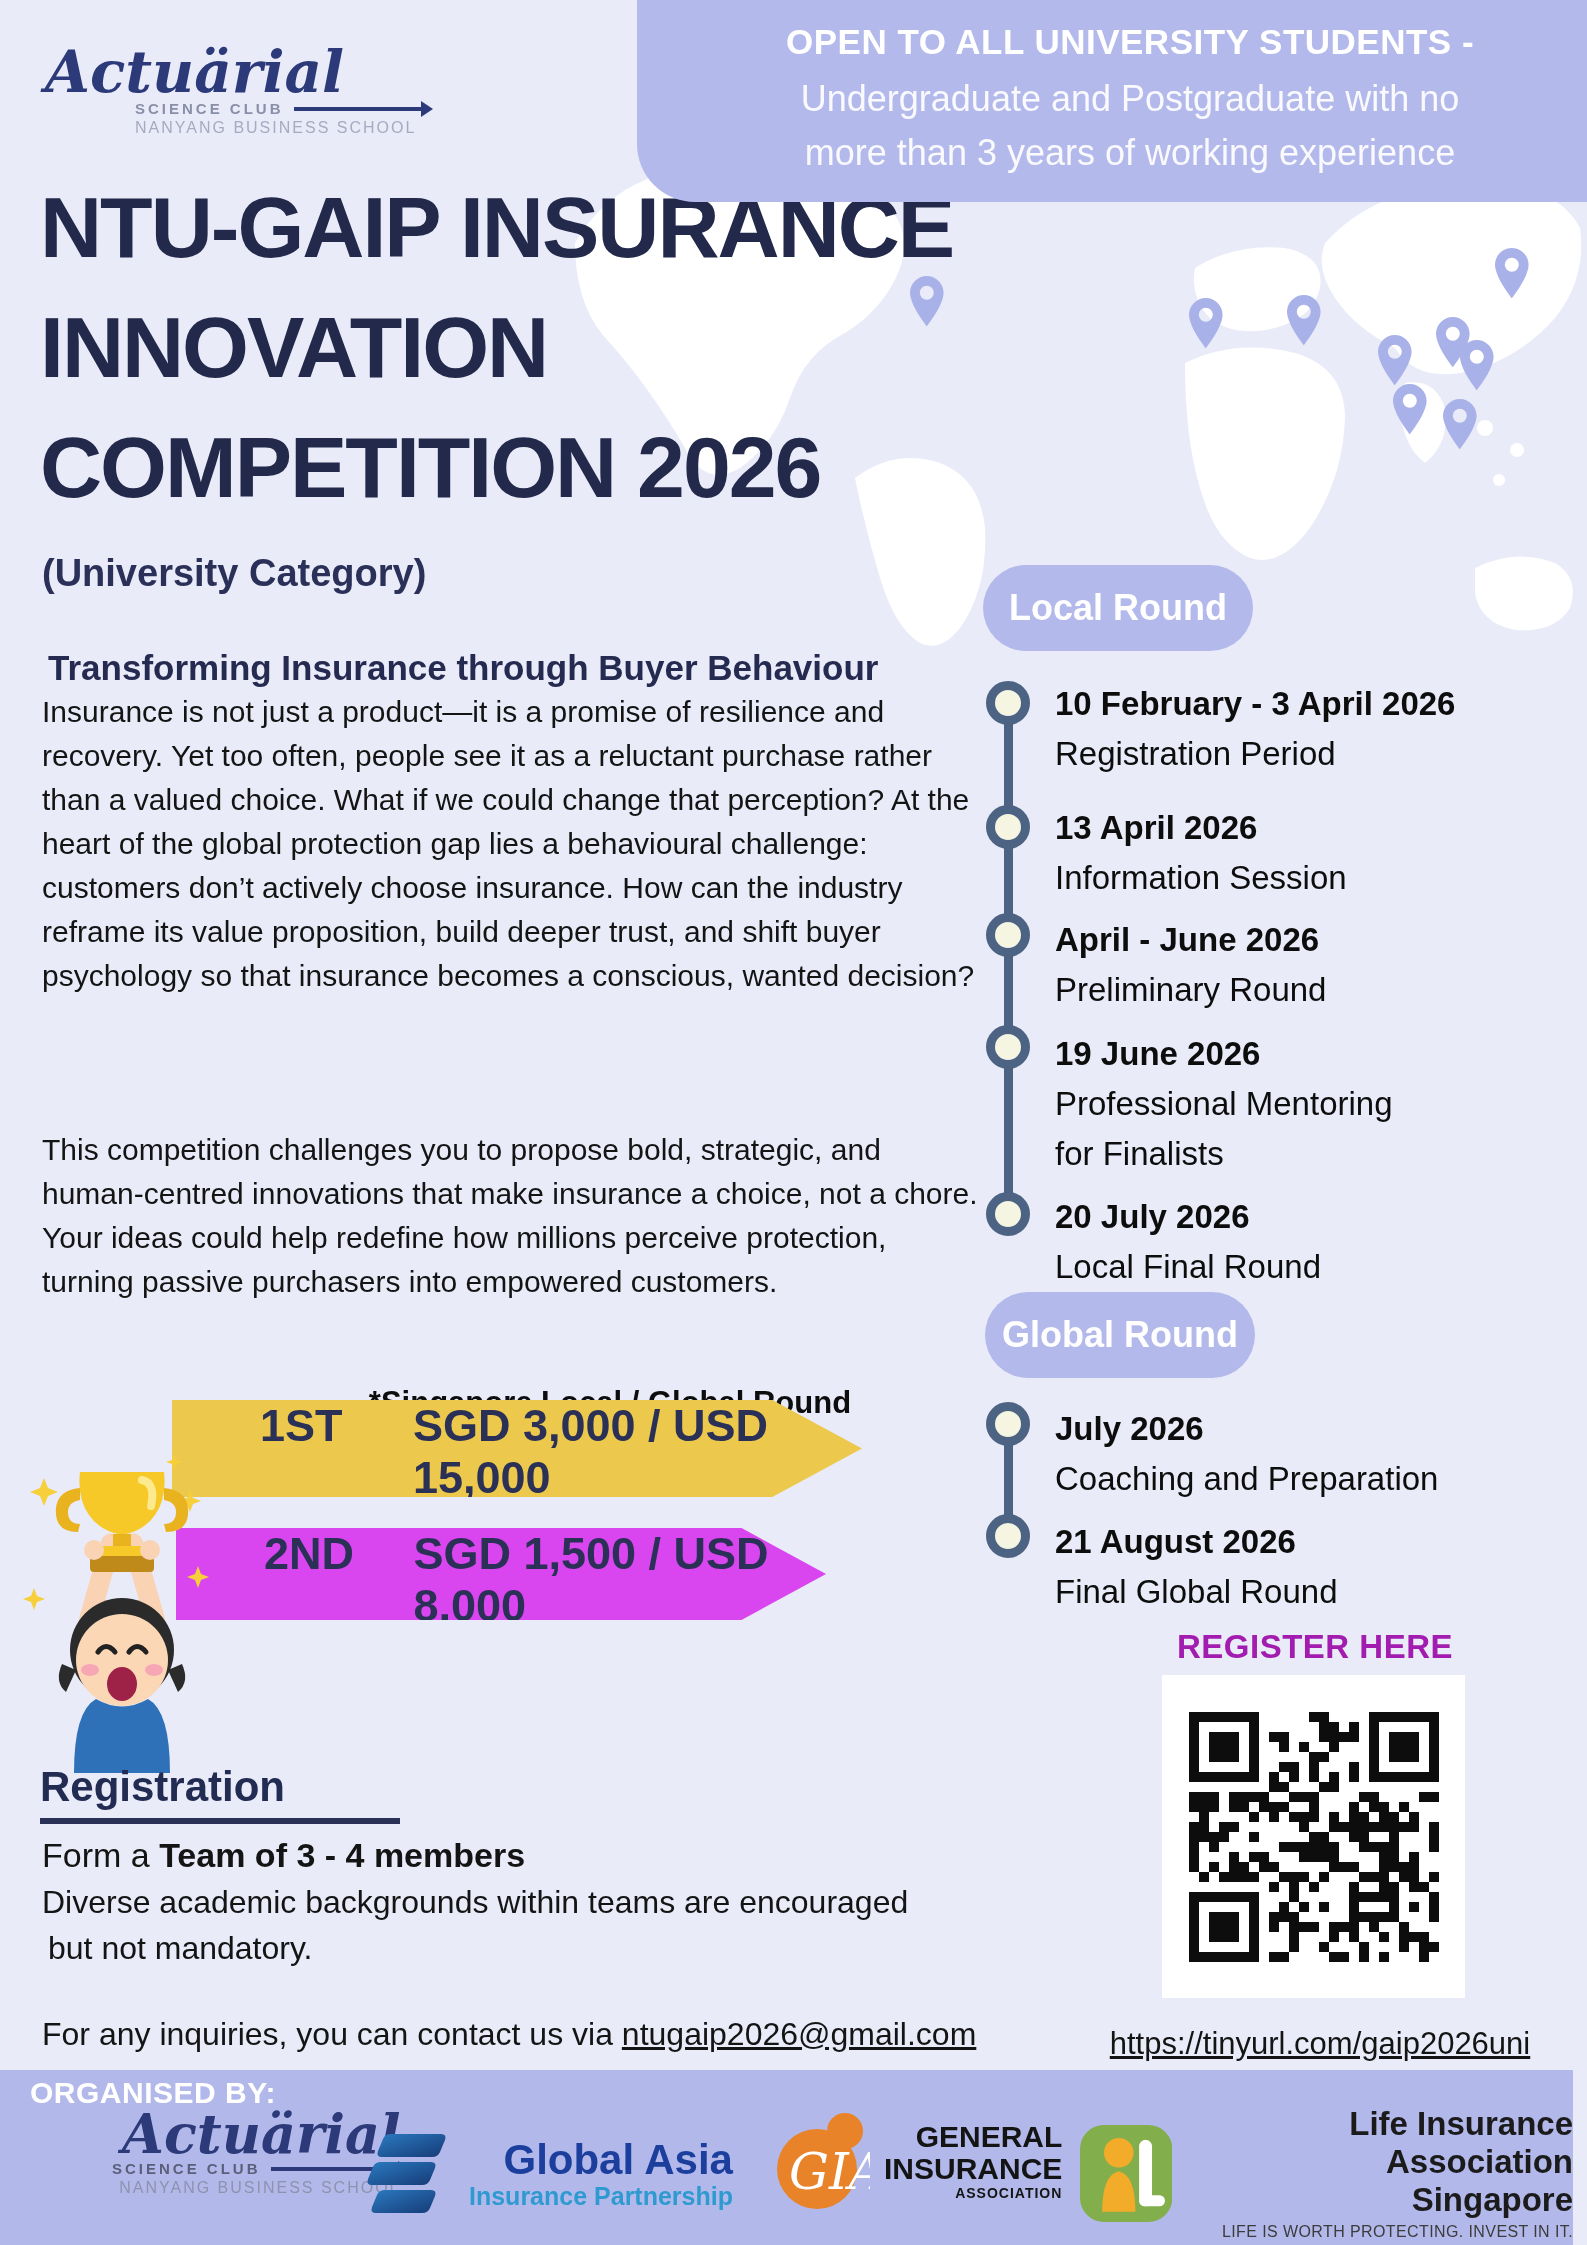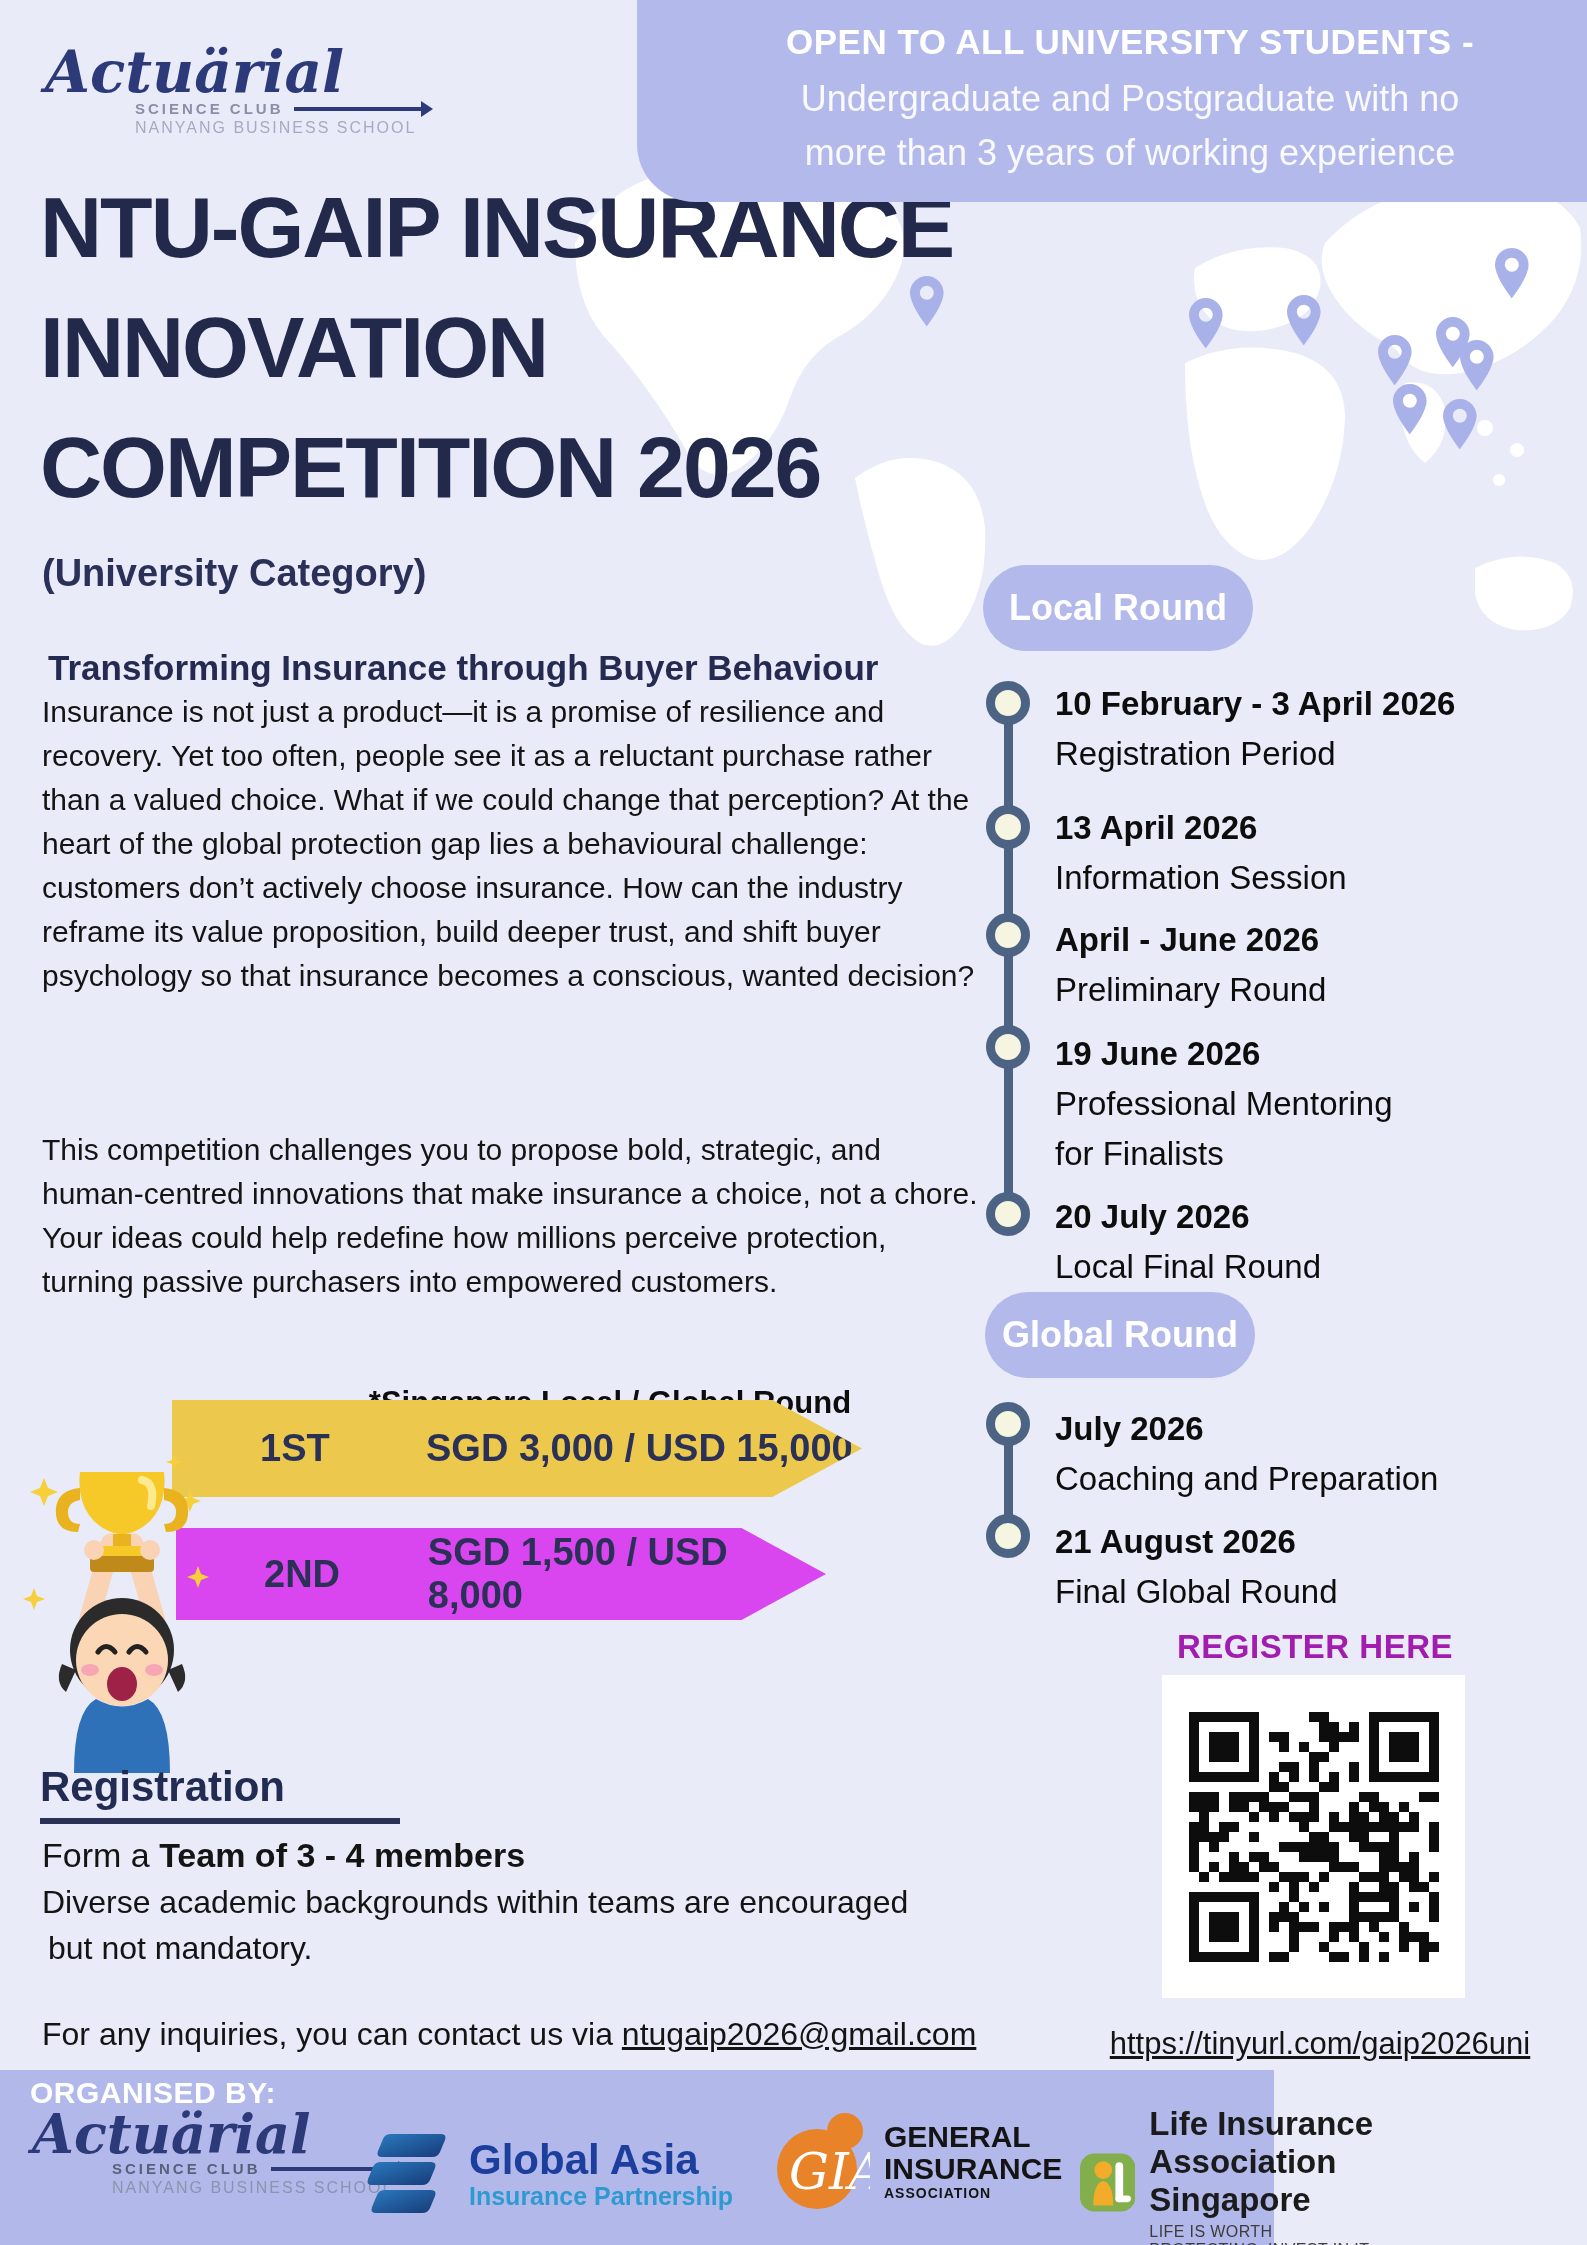--- a/index.html
+++ b/index.html
@@ -40,40 +40,40 @@
   .tl-line{position:absolute;left:1004px;width:9px;background:#4d6383;z-index:1;}
   .dot{position:absolute;left:986px;width:26px;height:26px;border:9px solid #4d6383;border-radius:50%;
        background:#f5f5e2;z-index:2;}
   .ev{position:absolute;left:1055px;z-index:2;width:500px;}
   .ev-date{font-size:33px;font-weight:bold;line-height:45px;color:#0d0d0d;white-space:nowrap;}
   .ev-desc{font-size:33px;line-height:50px;color:#0d0d0d;margin-top:3px;white-space:pre-line;}
 
   
   .prize-note{position:absolute;left:330px;top:1385px;width:560px;text-align:center;
               font-size:31px;font-weight:bold;color:#0d0d0d;z-index:2;}
-  .prize{position:absolute;display:flex;align-items:center;padding-left:88px;box-sizing:border-box;z-index:2;
-         color:#2b3156;font-size:38px;font-weight:bold;gap:48px;}
+  .prize{position:absolute;display:flex;padding-left:88px;box-sizing:border-box;z-index:2;
+         color:#2b3156;font-size:45px;font-weight:bold;gap:48px;}
   .prize .rank{width:118px;}
   .prize.gold{background:#ecc94d;clip-path:polygon(0 0,87% 0,100% 50%,87% 100%,0 100%);}
   .prize.purp{background:#d946ef;clip-path:polygon(0 0,87% 0,100% 50%,87% 100%,0 100%);}
 
   
   .reg-heading{position:absolute;left:40px;top:1763px;font-size:42px;font-weight:bold;color:#222b52;z-index:2;}
   .reg-bar{position:absolute;left:40px;top:1818px;width:360px;height:6px;background:#2b3156;z-index:2;}
   .reg-text{position:absolute;left:42px;font-size:32px;color:#141414;z-index:2;white-space:nowrap;}
   .link{text-decoration:underline;color:#141414;cursor:pointer;}
 
   
   .register-here{position:absolute;left:1140px;top:1628px;width:350px;text-align:center;
                  font-size:33px;font-weight:bold;color:#a21caf;z-index:2;letter-spacing:.5px;}
   .qr-box{position:absolute;left:1162px;top:1675px;width:303px;height:323px;background:#ffffff;z-index:2;}
   .qr-url{position:absolute;left:1090px;top:2026px;width:460px;text-align:center;font-size:31px;z-index:2;}
 
   
-  .footer{position:absolute;left:0;top:2070px;width:1274px;height:175px;background:#b2b9ea;z-index:2;}
+  .footer{position:absolute;left:0;top:2070px;width:1573px;height:175px;background:#b2b9ea;z-index:2;text-align:right;}
   .organised{position:absolute;left:30px;top:6px;color:#ffffff;font-size:30px;font-weight:bold;letter-spacing:.5px;}
   .f-logo{position:absolute;display:flex;align-items:center;gap:14px;}
   .ga-name{font-size:42px;font-weight:bold;color:#1c3f9e;line-height:44px;}
   .ga-sub{font-size:25px;font-weight:bold;color:#2f9ad0;}
   .gia-l1{font-size:30px;font-weight:bold;color:#141414;line-height:32px;}
   .gia-l3{font-size:14px;font-weight:bold;color:#141414;letter-spacing:1px;}
   .lia-l1{font-size:33px;font-weight:bold;color:#1b1b1b;line-height:38px;}
   .lia-tag{font-size:16px;color:#3c3c3c;margin-top:4px;letter-spacing:.4px;}
 </style>
 </head>

